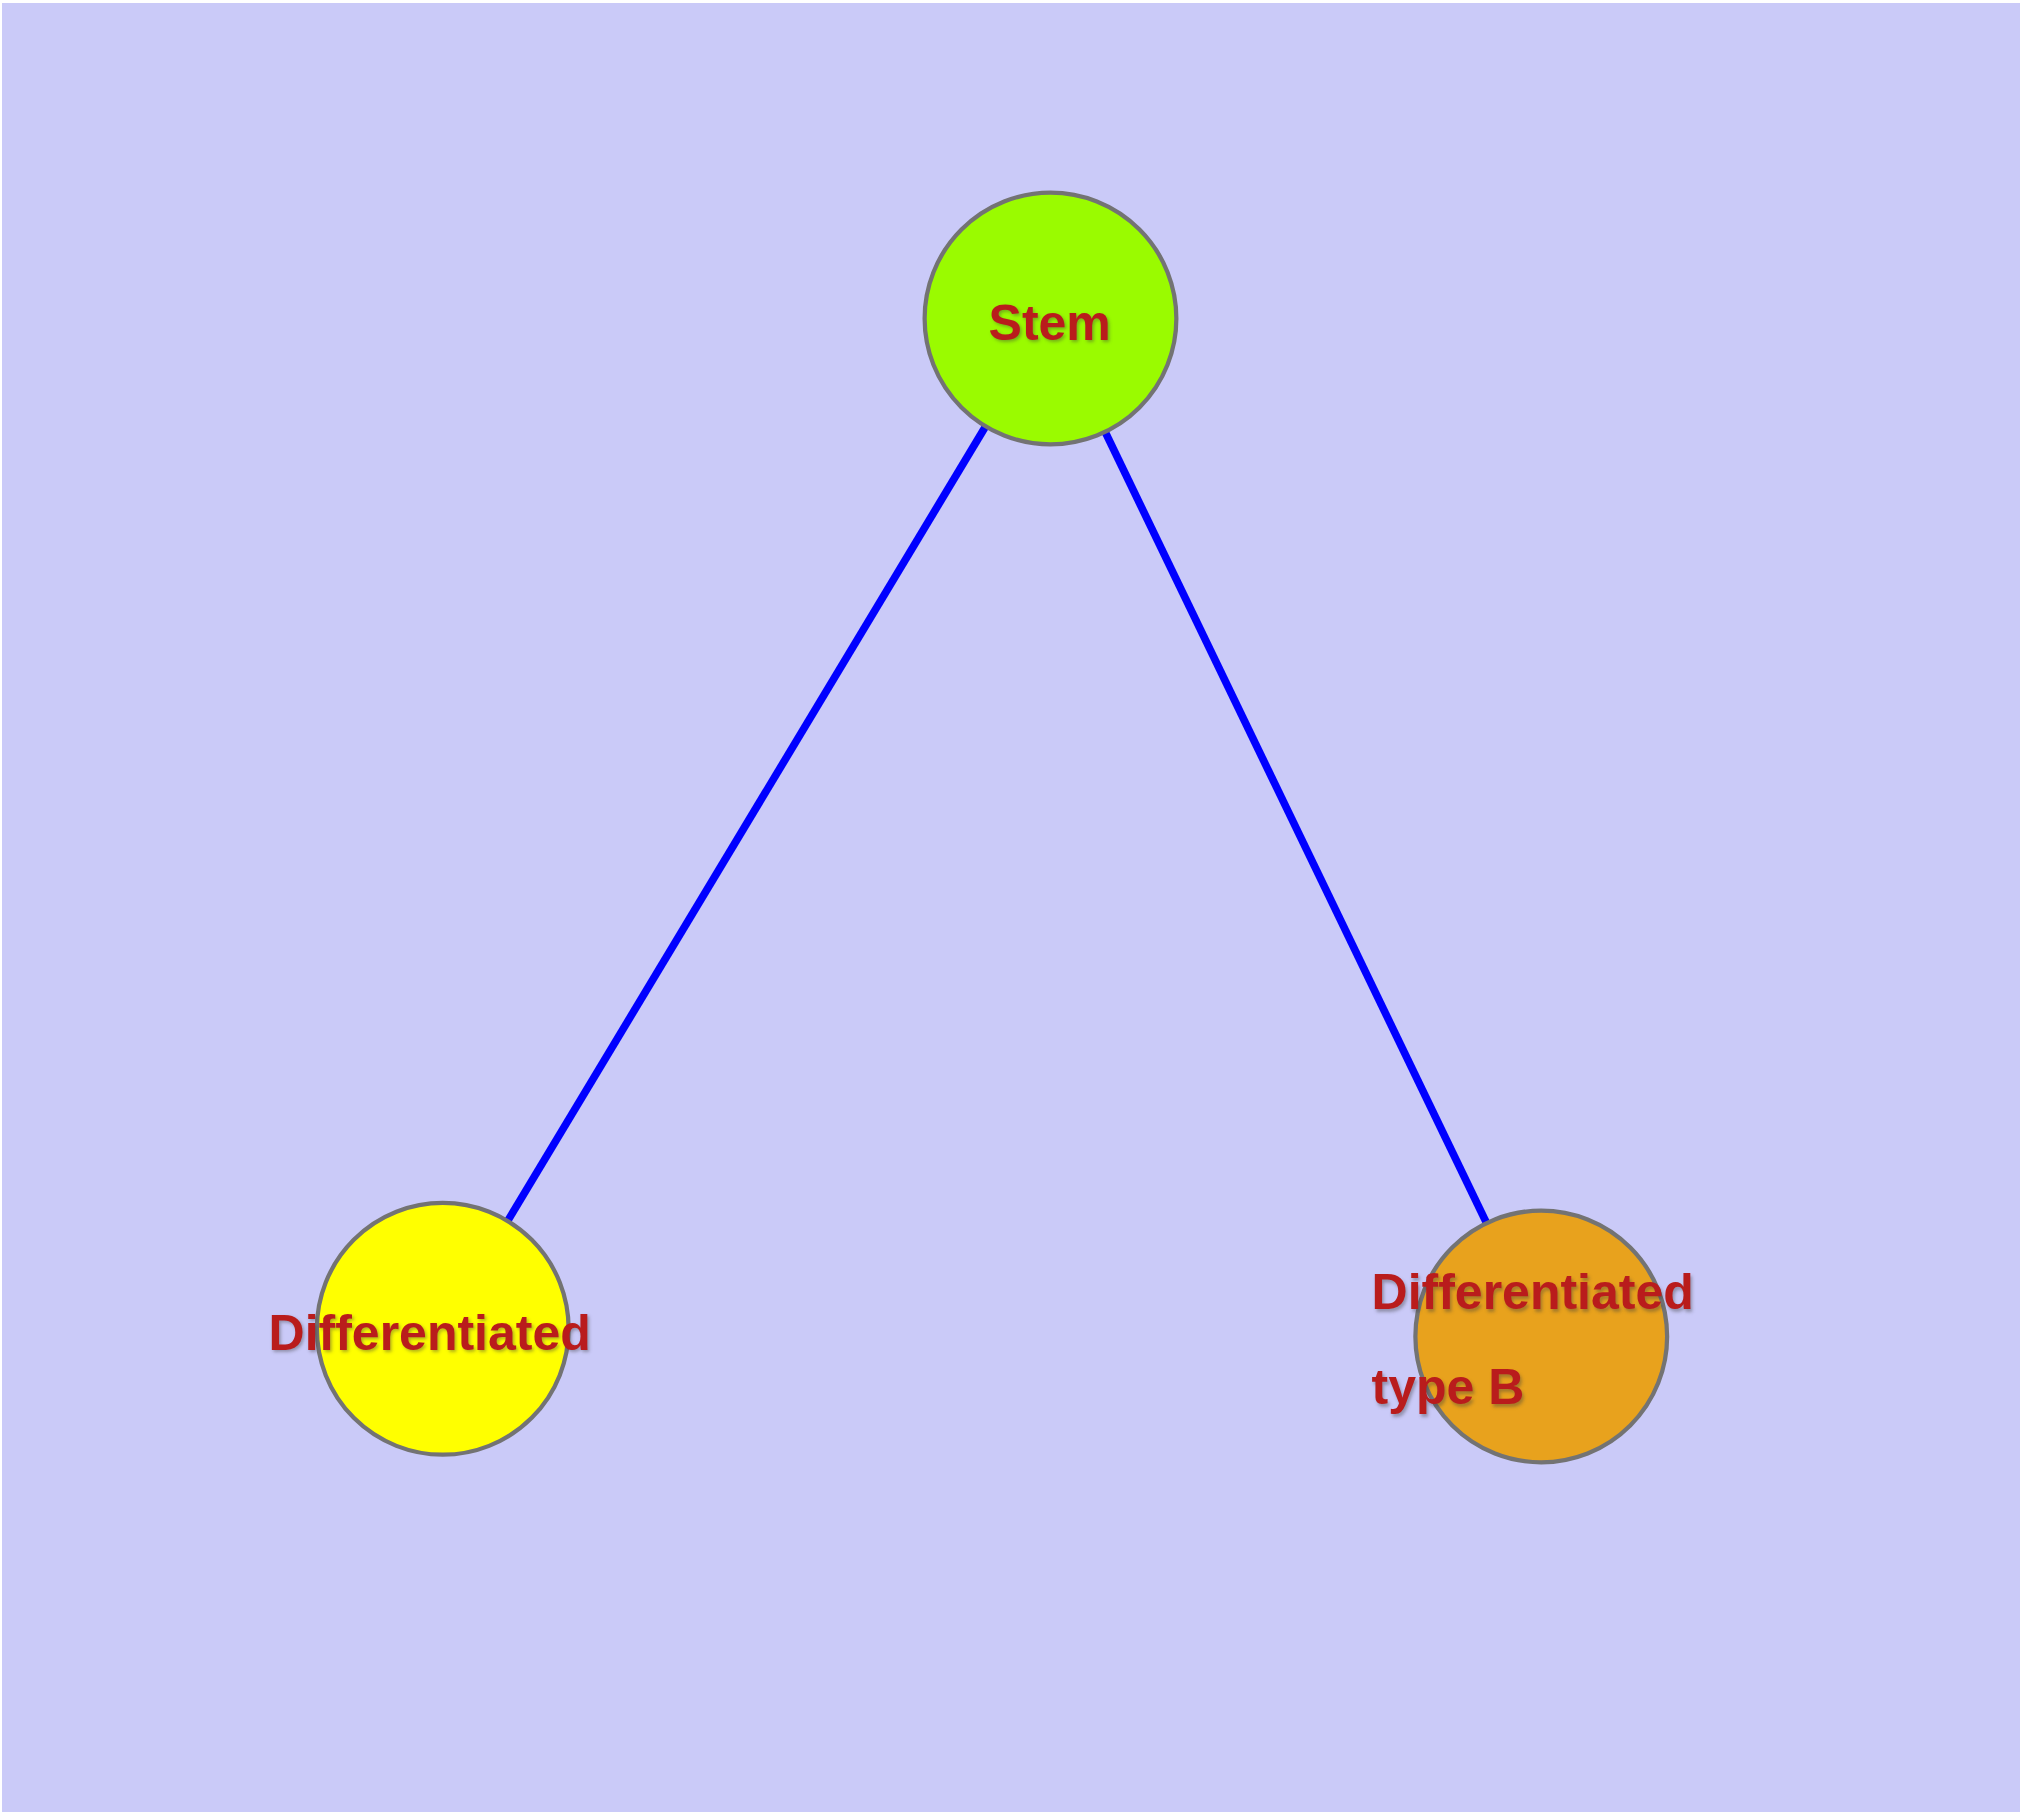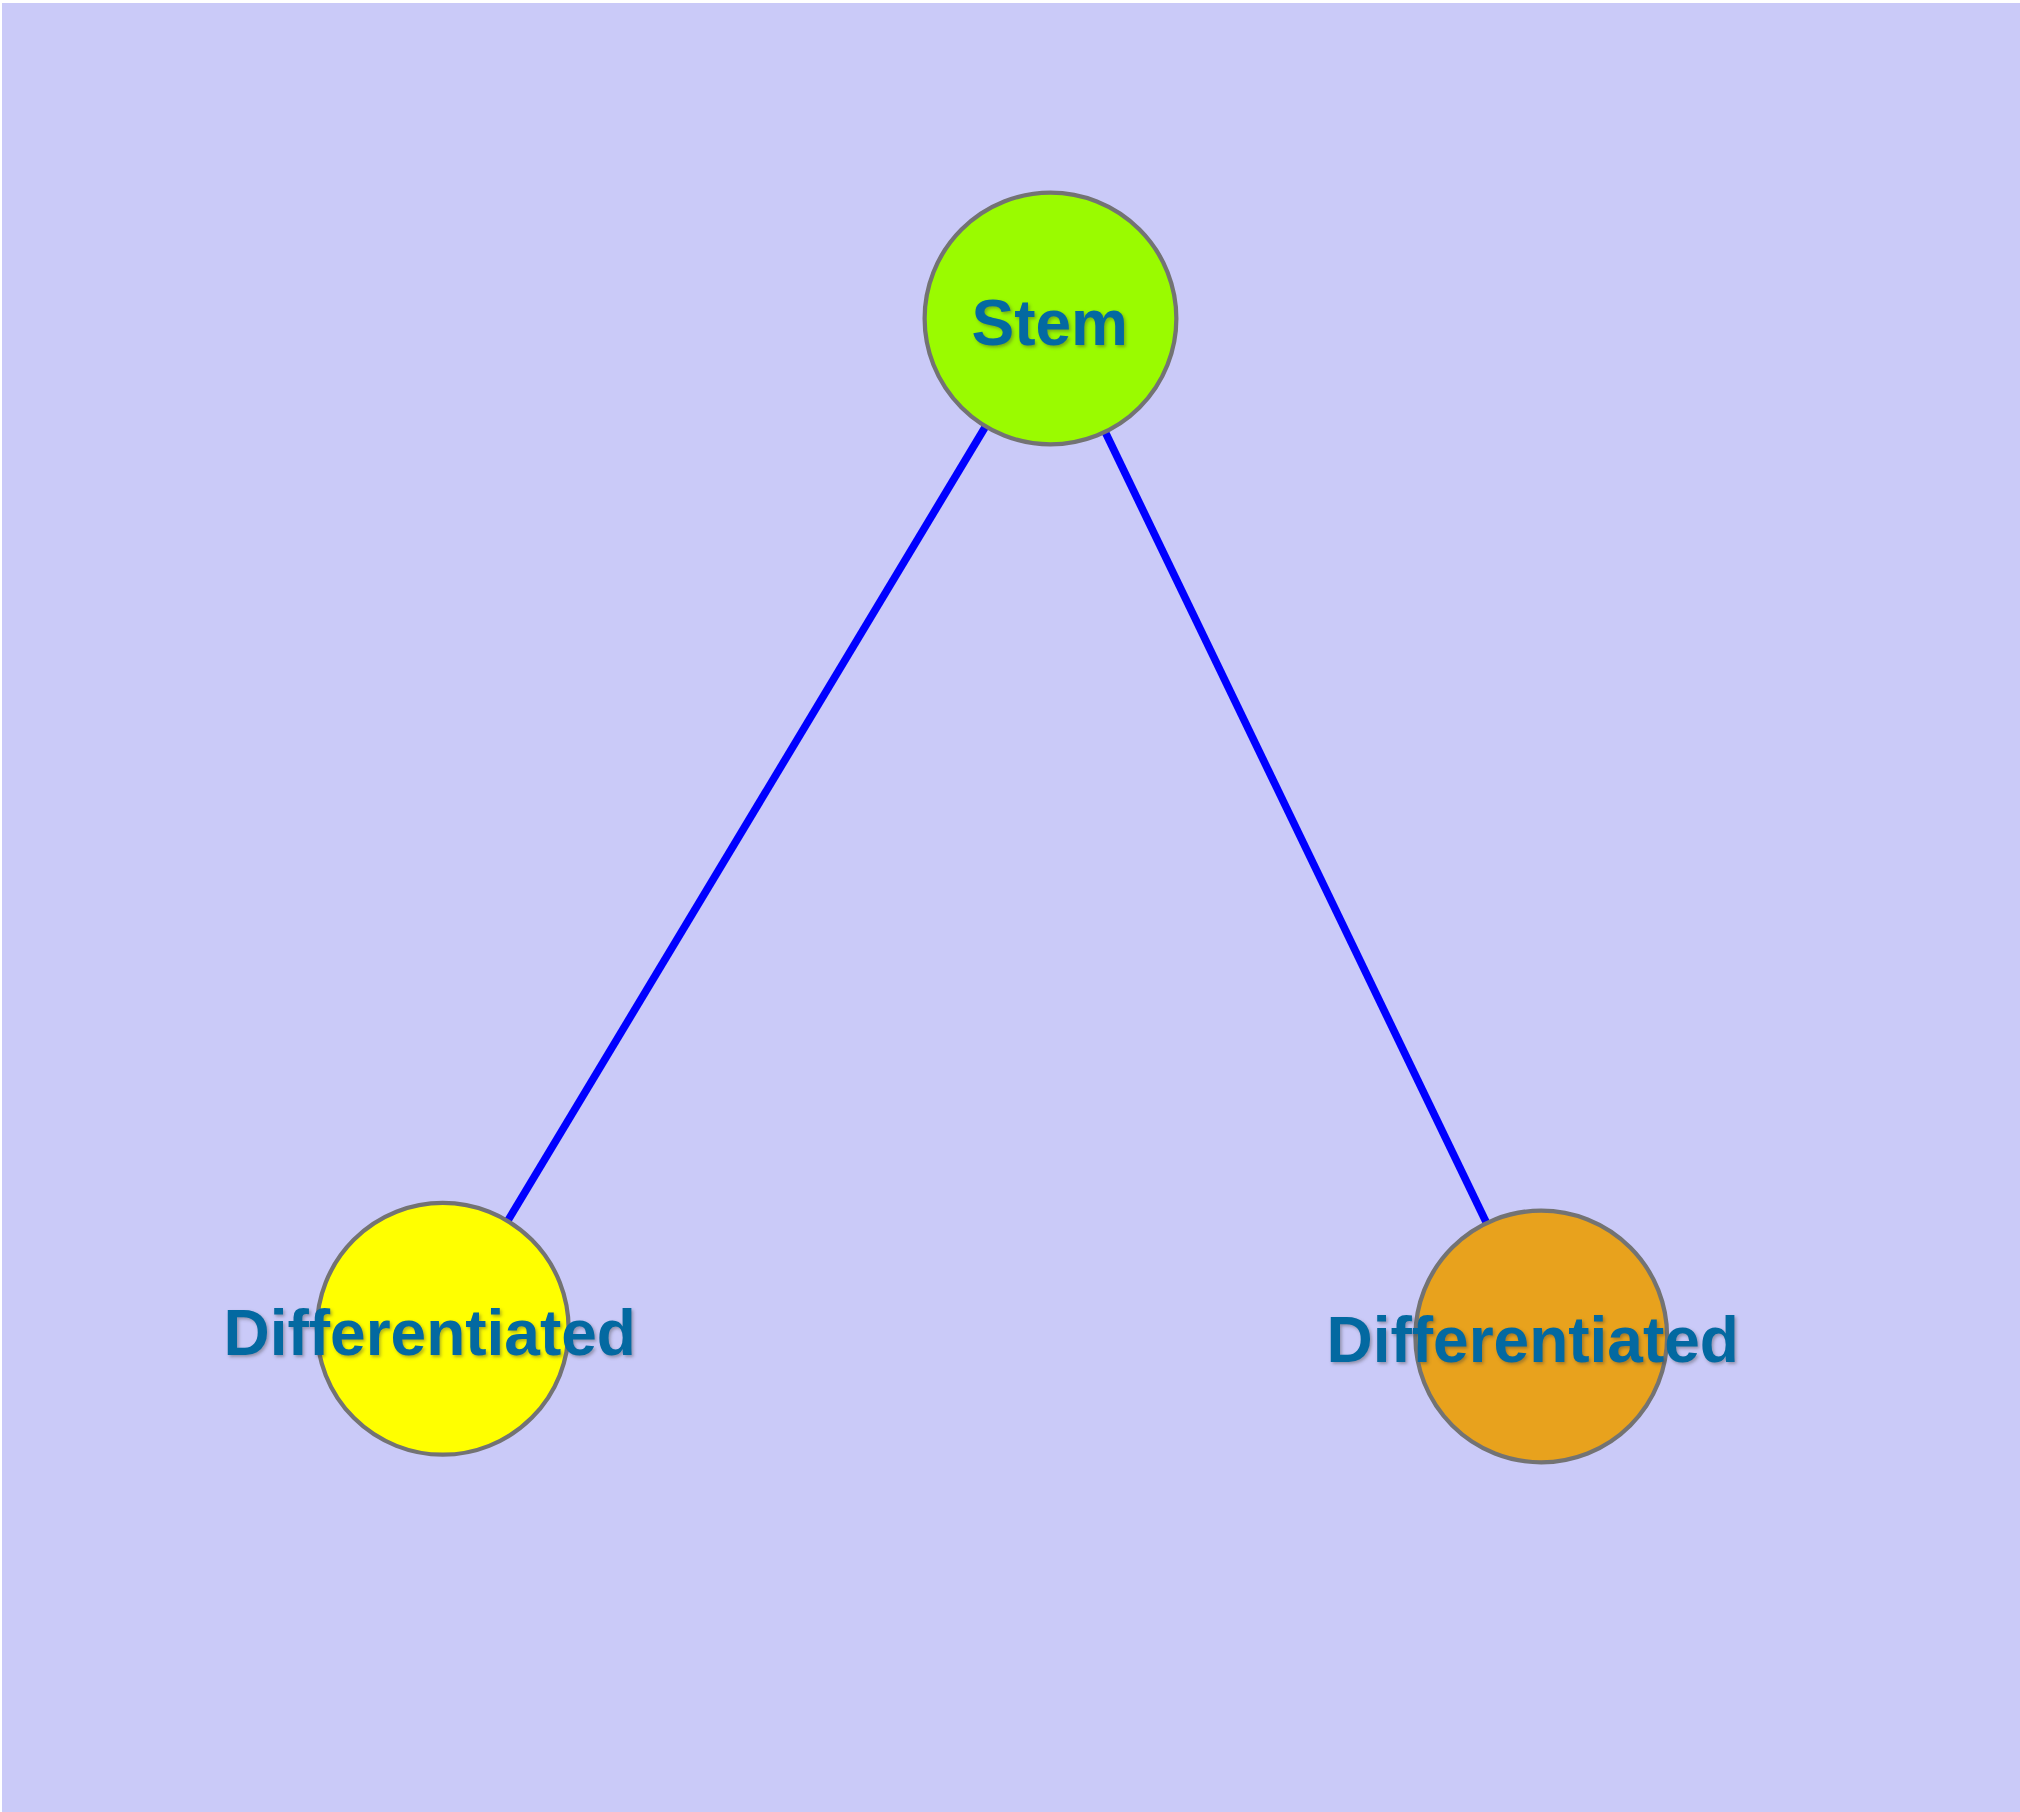--- a/index.html
+++ b/index.html
@@ -30,23 +30,23 @@
     stroke-linecap: butt;
   }
   .node-circle {
     stroke-width: 5;
   }
   .label {
     position: absolute;
     transform: translate(-50%, -50%);
     font-family: "Liberation Sans", "DejaVu Sans", sans-serif;
     font-weight: bold;
-    font-size: 64px;
+    font-size: 50px;
     line-height: 95px;
-    color: #0369a1;
+    color: #b91c1c;
     text-align: left;
     white-space: nowrap;
     text-shadow: 1.7px 2.5px 3.4px rgba(60, 60, 60, 0.40);
   }
   .label-stem  { left: 1048px; top: 320px;  }
   .label-a     { left: 428px;  top: 1330px; }
   .label-b     { left: 1531px; top: 1337px; }
 </style>
 </head>
 <body>
@@ -63,16 +63,17 @@
   </svg>
 
   <div class="label label-stem">Stem</div>
 
   <div class="label label-a">
     <div>Differentiated</div>
   </div>
 
   <div class="label label-b">
     <div>Differentiated</div>
+    <div>type B</div>
   </div>
 
 </div>
 
 
 </body></html>

